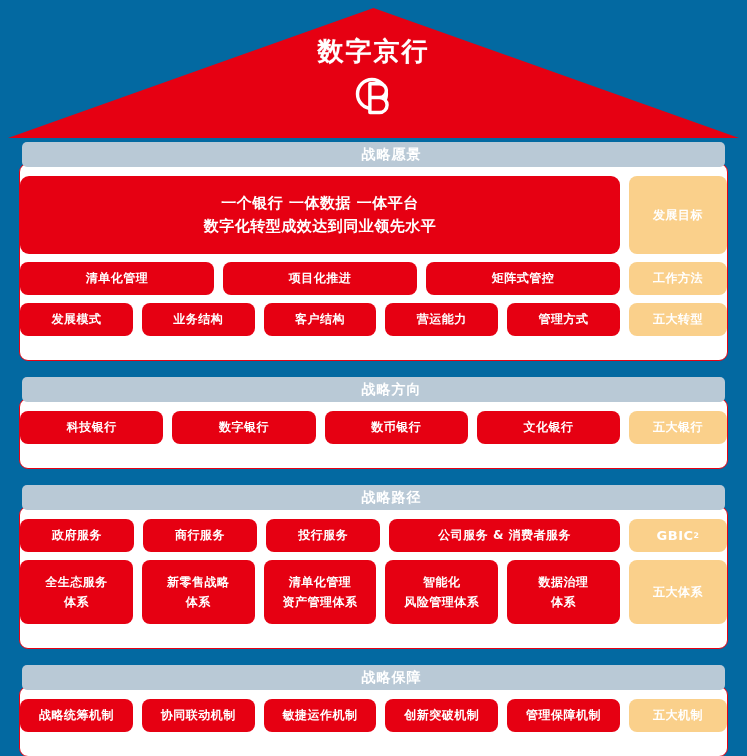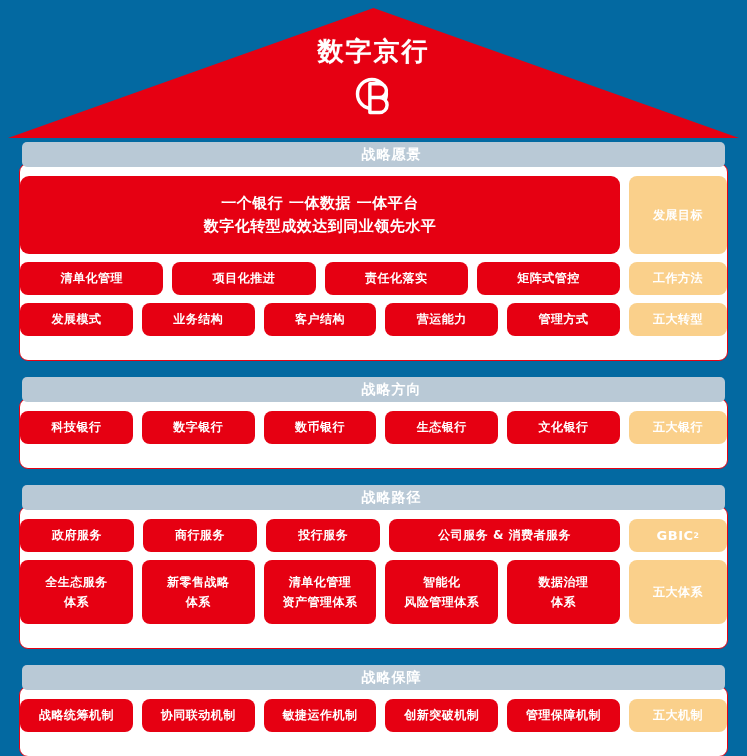--- a/index.html
+++ b/index.html
@@ -172,21 +172,20 @@
             <span class="l1">一个银行 一体数据 一体平台</span>
             <span class="l2">数字化转型成效达到同业领先水平</span>
           </div>
         </div>
         <div class="pill tan side-tag" style="min-height:72px">发展目标</div>
       </div>
 
       <div class="row">
         <div class="pill eq">清单化管理</div>
         <div class="pill eq">项目化推进</div>
-        <div class="pill eq">责任化落实</div>
         <div class="pill eq">矩阵式管控</div>
         <div class="pill tan side-tag">工作方法</div>
       </div>
 
       <div class="row">
         <div class="pill eq">发展模式</div>
         <div class="pill eq">业务结构</div>
         <div class="pill eq">客户结构</div>
         <div class="pill eq">营运能力</div>
         <div class="pill eq">管理方式</div>
@@ -200,21 +199,20 @@
 
   <div class="section">
     <div class="sec-header">
       <span class="sec-header-label">战略方向</span>
     </div>
     <div class="sec-body">
       <div class="row">
         <div class="pill eq">科技银行</div>
         <div class="pill eq">数字银行</div>
         <div class="pill eq">数币银行</div>
-        <div class="pill eq">生态银行</div>
         <div class="pill eq">文化银行</div>
         <div class="pill tan side-tag">五大银行</div>
       </div>
     </div>
   </div>
 
   <div class="gap-16"></div>
 
   <div class="section">
     <div class="sec-header">

